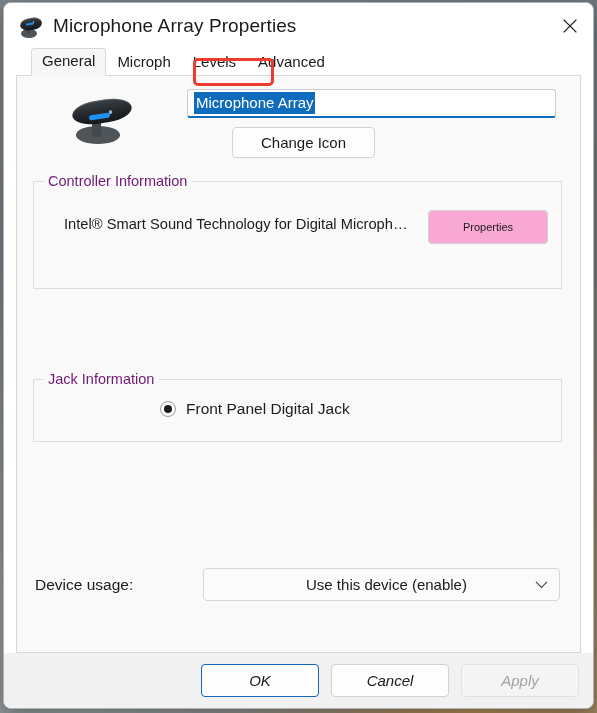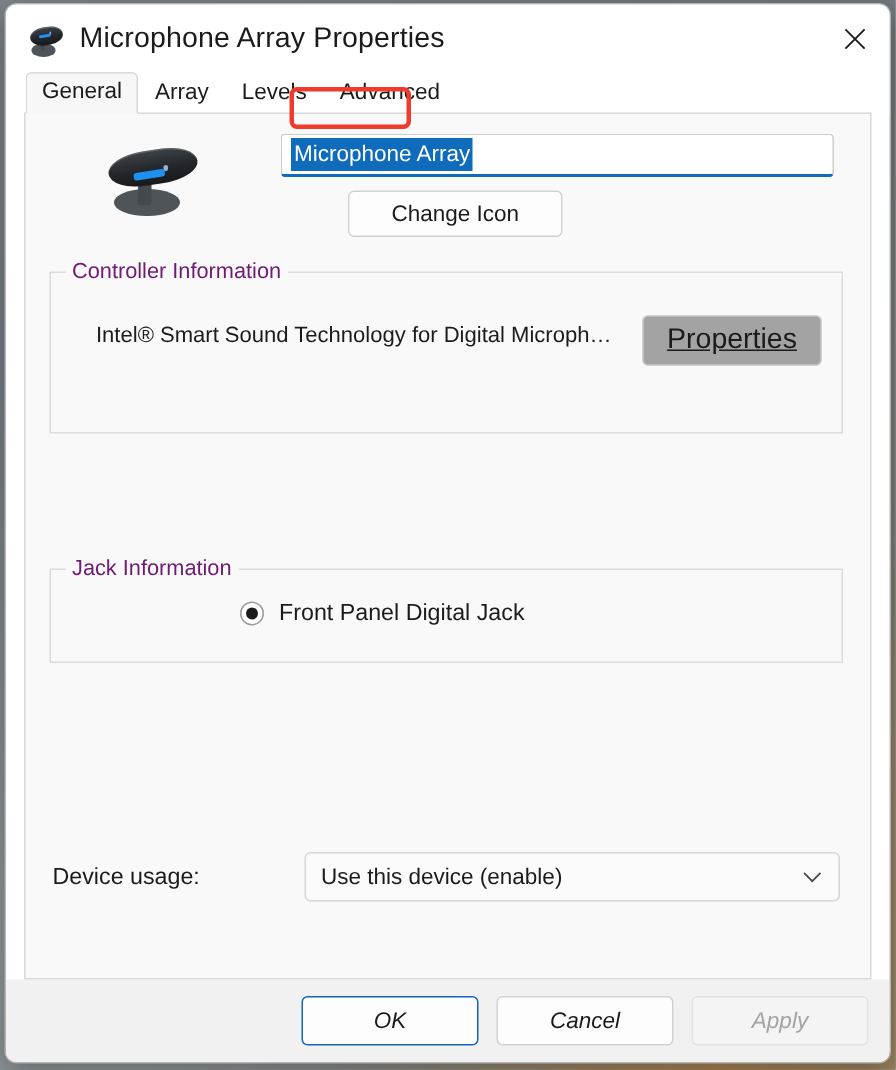--- a/index.html
+++ b/index.html
@@ -78,21 +78,21 @@
     justify-content: center;
     cursor: pointer;
   }
   .close-btn svg { display: block; }
 
   
   .tabstrip {
     flex: 0 0 28px;
     height: 28px;
     position: relative;
-    padding-left: 13px;
+    padding-left: 27px;
     box-sizing: border-box;
     display: flex;
     align-items: flex-end;
     background: #ffffff;
   }
   .tab {
     font-size: 15px;
     color: #1b1b1b;
     padding: 2px 10px 5px 10px;
     line-height: 19px;
@@ -236,31 +236,30 @@
     font-size: 14.7px;
     color: #1b1b1b;
     white-space: nowrap;
   }
   .props-btn {
     position: absolute;
     right: 13px;
     top: 28px;
     width: 120px;
     height: 34px;
-    background: #a3a3a3;
+    background: #f9a8d4;
     border: 1px solid #d2d2d2;
     border-radius: 4px;
-    font-size: 19px;
+    font-size: 11px;
     color: #1b1b1b;
     display: flex;
     align-items: center;
     justify-content: center;
     cursor: pointer;
     box-sizing: border-box;
-    text-decoration: underline;
   }
   .vendor-link {
     position: absolute;
     left: 30px;
     top: 70px;
     font-size: 15.5px;
     color: #5a7fa8;
     white-space: nowrap;
     cursor: pointer;
   }
@@ -320,20 +319,21 @@
     top: 0;
     width: 357px;
     height: 33px;
     background: #fbfbfb;
     border: 1px solid #d6d6d6;
     border-radius: 4px;
     box-sizing: border-box;
     display: flex;
     align-items: center;
     cursor: pointer;
+    justify-content: center;
   }
   .usage-select .val {
     font-size: 15px;
     color: #1b1b1b;
     margin-left: 10px;
     white-space: nowrap;
   }
   .usage-select .chev {
     position: absolute;
     right: 11px;
@@ -455,21 +455,21 @@
     <div class="title-text">Microphone Array Properties</div>
     <div class="close-btn" title="Close">
       <svg width="16" height="16" viewBox="0 0 16 16" aria-hidden="true">
         <path d="M1.6 1.6 L14.4 14.4 M14.4 1.6 L1.6 14.4" stroke="#1b1b1b" stroke-width="1.25" fill="none"></path>
       </svg>
     </div>
   </div>
 
   <div class="tabstrip">
     <div class="tab selected">General</div>
-    <div class="tab">Array</div>
+    <div class="tab">Microph</div>
     <div class="tab">Levels</div>
     <div class="tab annotated">Advanced</div>
   </div>
   <div class="annot-box"></div>
 
   <div class="tabpanel">
 
     <div class="top-row">
       <div class="dev-icon-big">
         <div class="mic-art">

